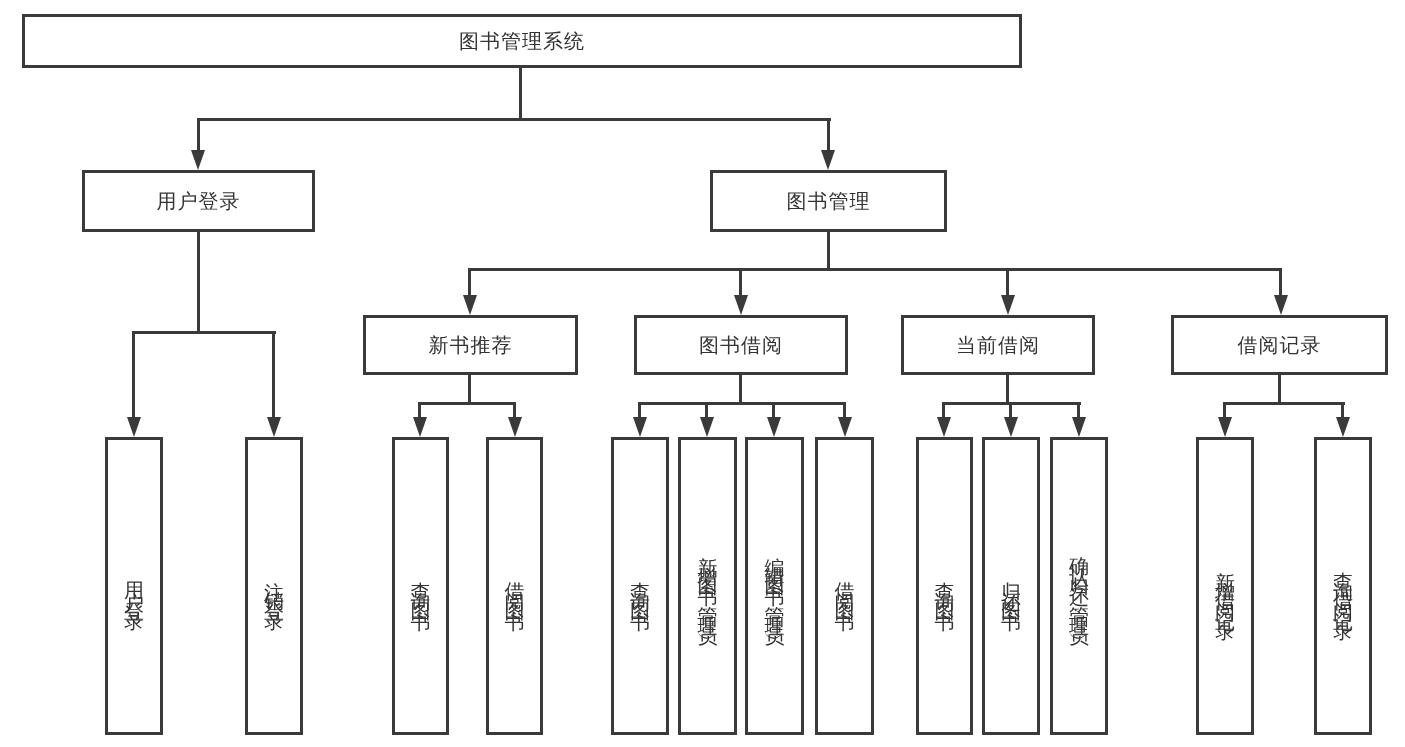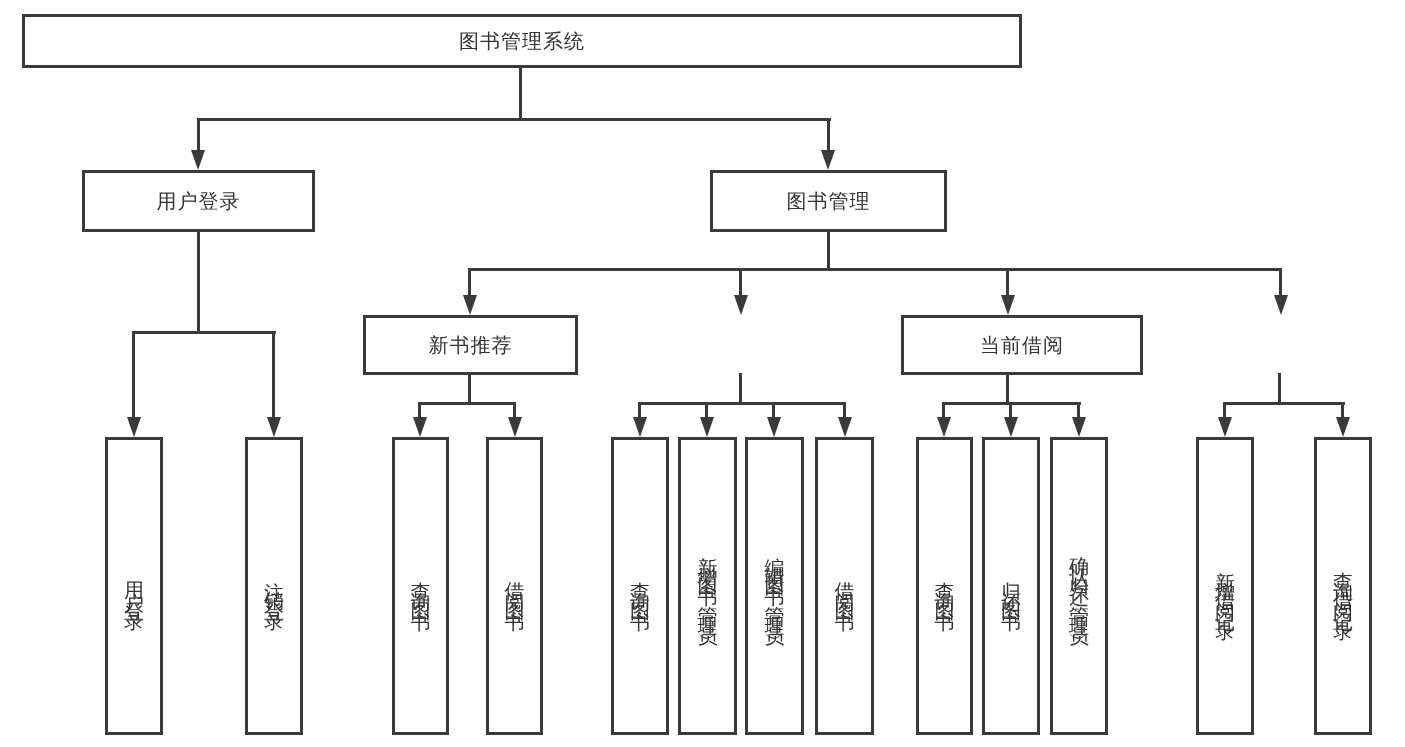--- a/index.html
+++ b/index.html
@@ -40,22 +40,28 @@
   <div class="box" style="left:82px;top:170px;width:233px;height:62px">
     <span>用户登录</span>
   </div>
   <div class="box" style="left:363px;top:315px;width:215px;height:60px">
     <span>新书推荐</span>
   </div>
 
   <div class="box" style="left:710px;top:170px;width:237px;height:62px">
     <span>图书管理</span>
   </div>
-  <div class="box" style="left:901px;top:315px;width:242px;height:60px">
+  <div class="box" style="left:634px;top:315px;width:214px;height:60px">
+    <span>图书借阅</span>
+  </div>
+  <div class="box" style="left:901px;top:315px;width:194px;height:60px">
     <span>当前借阅</span>
+  </div>
+  <div class="box" style="left:1171px;top:315px;width:217px;height:60px">
+    <span>借阅记录</span>
   </div>
 
   <div class="box leaf" style="left:105px;top:437px;width:58px;height:298px">
     <span>用户登录</span>
   </div>
   <div class="box leaf" style="left:245px;top:437px;width:58px;height:298px">
     <span>注销登录</span>
   </div>
   <div class="box leaf" style="left:392px;top:437px;width:57px;height:298px">
     <span>查询图书</span>

